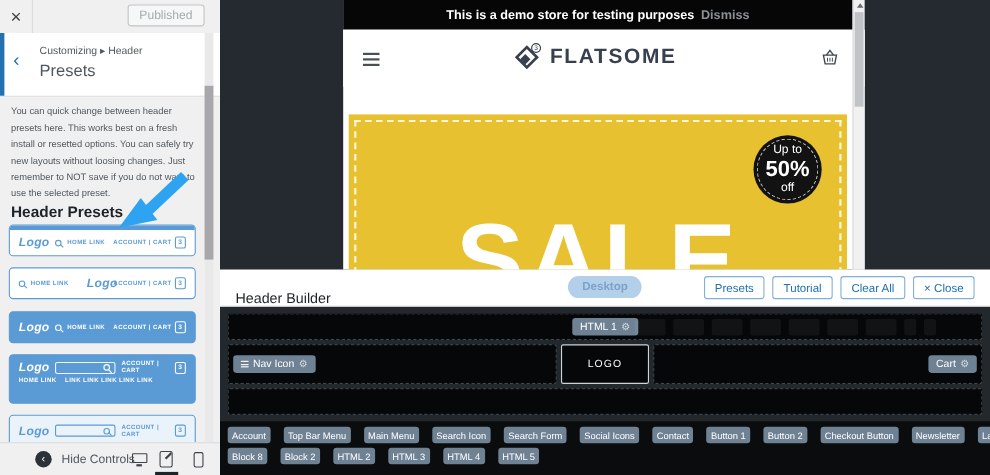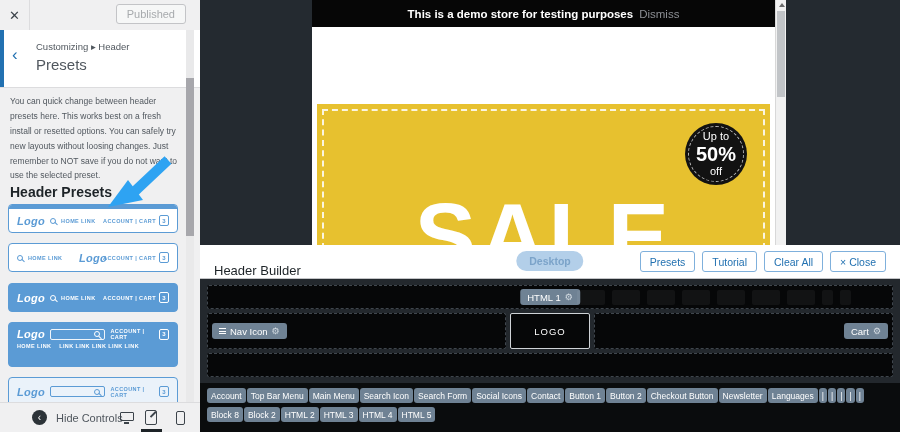--- a/index.html
+++ b/index.html
@@ -60,21 +60,21 @@
   .dev-tablet { left:145px; top:7px; width:12px; height:15px; border:1.5px solid #3c434a; border-radius:2px; overflow:hidden; }
   .dev-tablet::after { content:''; position:absolute; top:2px; right:-2px; width:9px; height:1.5px; background:#3c434a; transform:rotate(-45deg); }
   .dev-phone { left:176px; top:8px; width:9px; height:14px; border:1.5px solid #3c434a; border-radius:2px; }
   .dev-underline { position:absolute; left:141px; bottom:0; width:21px; height:3px; background:#1d2327; }
 
   
   #canvas { position:absolute; left:200px; top:0; width:700px; height:432px; background:#242a30; }
   #frame { position:absolute; left:112px; top:0; width:474px; height:245px; background:#fff; }
   .f-notice { height:27px; background:#060606; display:flex; align-items:center; justify-content:center; gap:6px;
               font-size:11.5px; font-weight:bold; color:#fff; padding-right:11px; }
-  .f-dismiss { color:#8c8f94; font-weight:normal; cursor:pointer; }
+  .f-dismiss { color:#8c8f94; font-weight:bold; cursor:pointer; }
   .f-promo { height:25px; background:#50708f; display:flex; align-items:center; justify-content:center;
              font-size:9.5px; font-weight:bold; letter-spacing:.6px; color:#fff; padding-right:11px; cursor:pointer; }
   .f-header { position:relative; height:52px; background:#fff; }
   .burger { position:absolute; left:18px; top:21px; width:15px; display:flex; flex-direction:column; gap:3px; cursor:pointer; }
   .burger span { height:2px; background:#4a4f57; }
   .brand { position:absolute; left:50%; top:11px; transform:translateX(-56%); display:flex; align-items:center; gap:7px; cursor:pointer; }
   .brand-text { font-size:19px; font-weight:bold; color:#39404d; letter-spacing:1.5px; }
   .basket { position:absolute; right:22px; top:16px; cursor:pointer; }
   .f-banner { position:absolute; left:5px; top:104px; width:453px; height:141px; background:#e7c12f; overflow:hidden; }
   .banner-border { position:absolute; left:5px; top:5px; right:5px; bottom:-4px; border:2px dashed rgba(255,255,255,.85); }
@@ -116,21 +116,21 @@
   .cell-logo { width:80px; border:1px solid #cfd3d7 !important; justify-content:center; color:#fff; font-size:9.5px; letter-spacing:1px; }
   .cell-right { flex:1; justify-content:flex-end;align-items:center; }
   .cell-right .chip { margin-right:4px; }
   .row3 { height:24px; }
   .chip { display:inline-flex; align-items:center; gap:4px; background:#6f8294; color:#fff;
           font-size:9.5px; padding:2.5px 7px; border-radius:3px; cursor:pointer; white-space:nowrap; }
   .gear { font-size:9px; color:#d3dbe2; cursor:pointer; }
   .mini-burger { display:inline-flex; flex-direction:column; gap:1.5px; width:7px; }
   .mini-burger span { height:1px; background:#fff; }
   .b-palette { margin:6px -7px 0; height:49px; background:#0a0c0d; padding:5px 0 0 7px; }
-  .p-row { display:flex; gap:1px; margin-bottom:4px; }
+  .p-row { display:flex; gap:12px; margin-bottom:4px; }
   .pchip { font-size:8.5px; padding:2.5px 4px; gap:0; }
   .pchip.div { padding:2.5px 3px; }
 
   .icon-x { line-height:1; }
 </style>
 </head>
 <body>
 
 <div id="sidebar">
   <div class="sb-top">
@@ -225,20 +225,43 @@
     <div class="dev dev-phone"></div>
     <div class="dev-underline"></div>
   </div>
 </div>
 
 <div id="canvas">
   <div id="frame">
     <div class="f-notice">
       <span>This is a demo store for testing purposes</span>
       <span class="f-dismiss">Dismiss</span>
+    </div>
+    <div class="f-header">
+      <div class="burger">
+          <span></span>
+          <span></span>
+          <span></span>
+        </div>
+      <div class="brand">
+        <svg width="28" height="28" viewBox="0 0 30 30">
+          <rect x="8" y="8" width="14" height="14" fill="none" stroke="#39404d" stroke-width="2.6" transform="rotate(45 15 15)"></rect>
+          <path d="M13.5 12 L18.5 17 L13.5 22 L8.5 17 Z" fill="#39404d"></path>
+          <circle cx="24" cy="6" r="4.3" fill="#fff" stroke="#39404d" stroke-width="1.2"></circle>
+          <text x="24" y="8.4" font-size="6.5" text-anchor="middle" fill="#39404d">3</text>
+        </svg>
+        <span class="brand-text">FLATSOME</span>
+      </div>
+      <div class="basket">
+        <svg width="19" height="19" viewBox="0 0 24 24">
+          <path d="M8 9 L12 3.5 L16 9" fill="none" stroke="#3f4751" stroke-width="1.6"></path>
+          <path d="M4.5 9 h15 l-2 10 h-11 z" fill="none" stroke="#3f4751" stroke-width="1.6"></path>
+          <path d="M9.2 12 v4.5 M12 12 v4.5 M14.8 12 v4.5" stroke="#3f4751" stroke-width="1.1"></path>
+        </svg>
+      </div>
     </div>
     <div class="f-banner">
       <div class="banner-border"></div>
       <div class="badge">
         <span class="badge-1">Up to</span>
         <span class="badge-2">50%</span>
         <span class="badge-3">off</span>
       </div>
       <div class="sale">SALE</div>
     </div>

